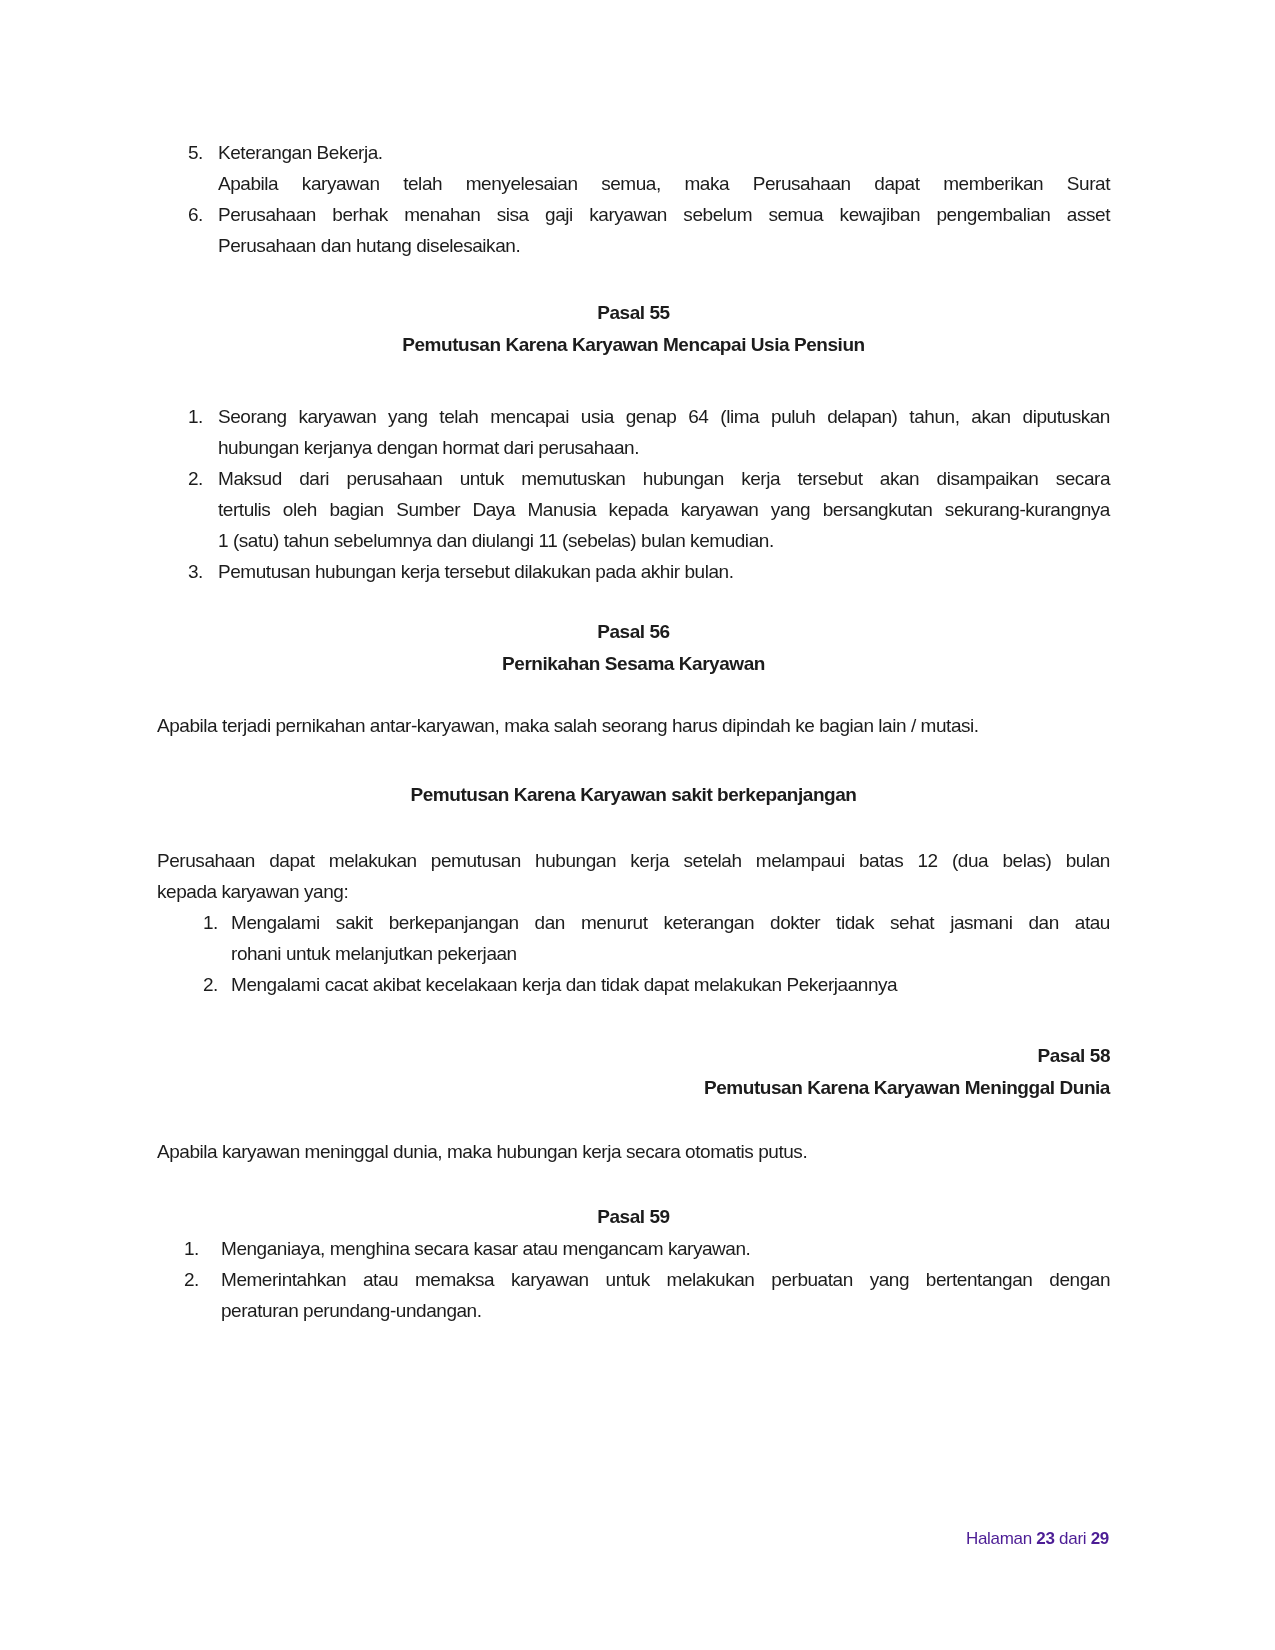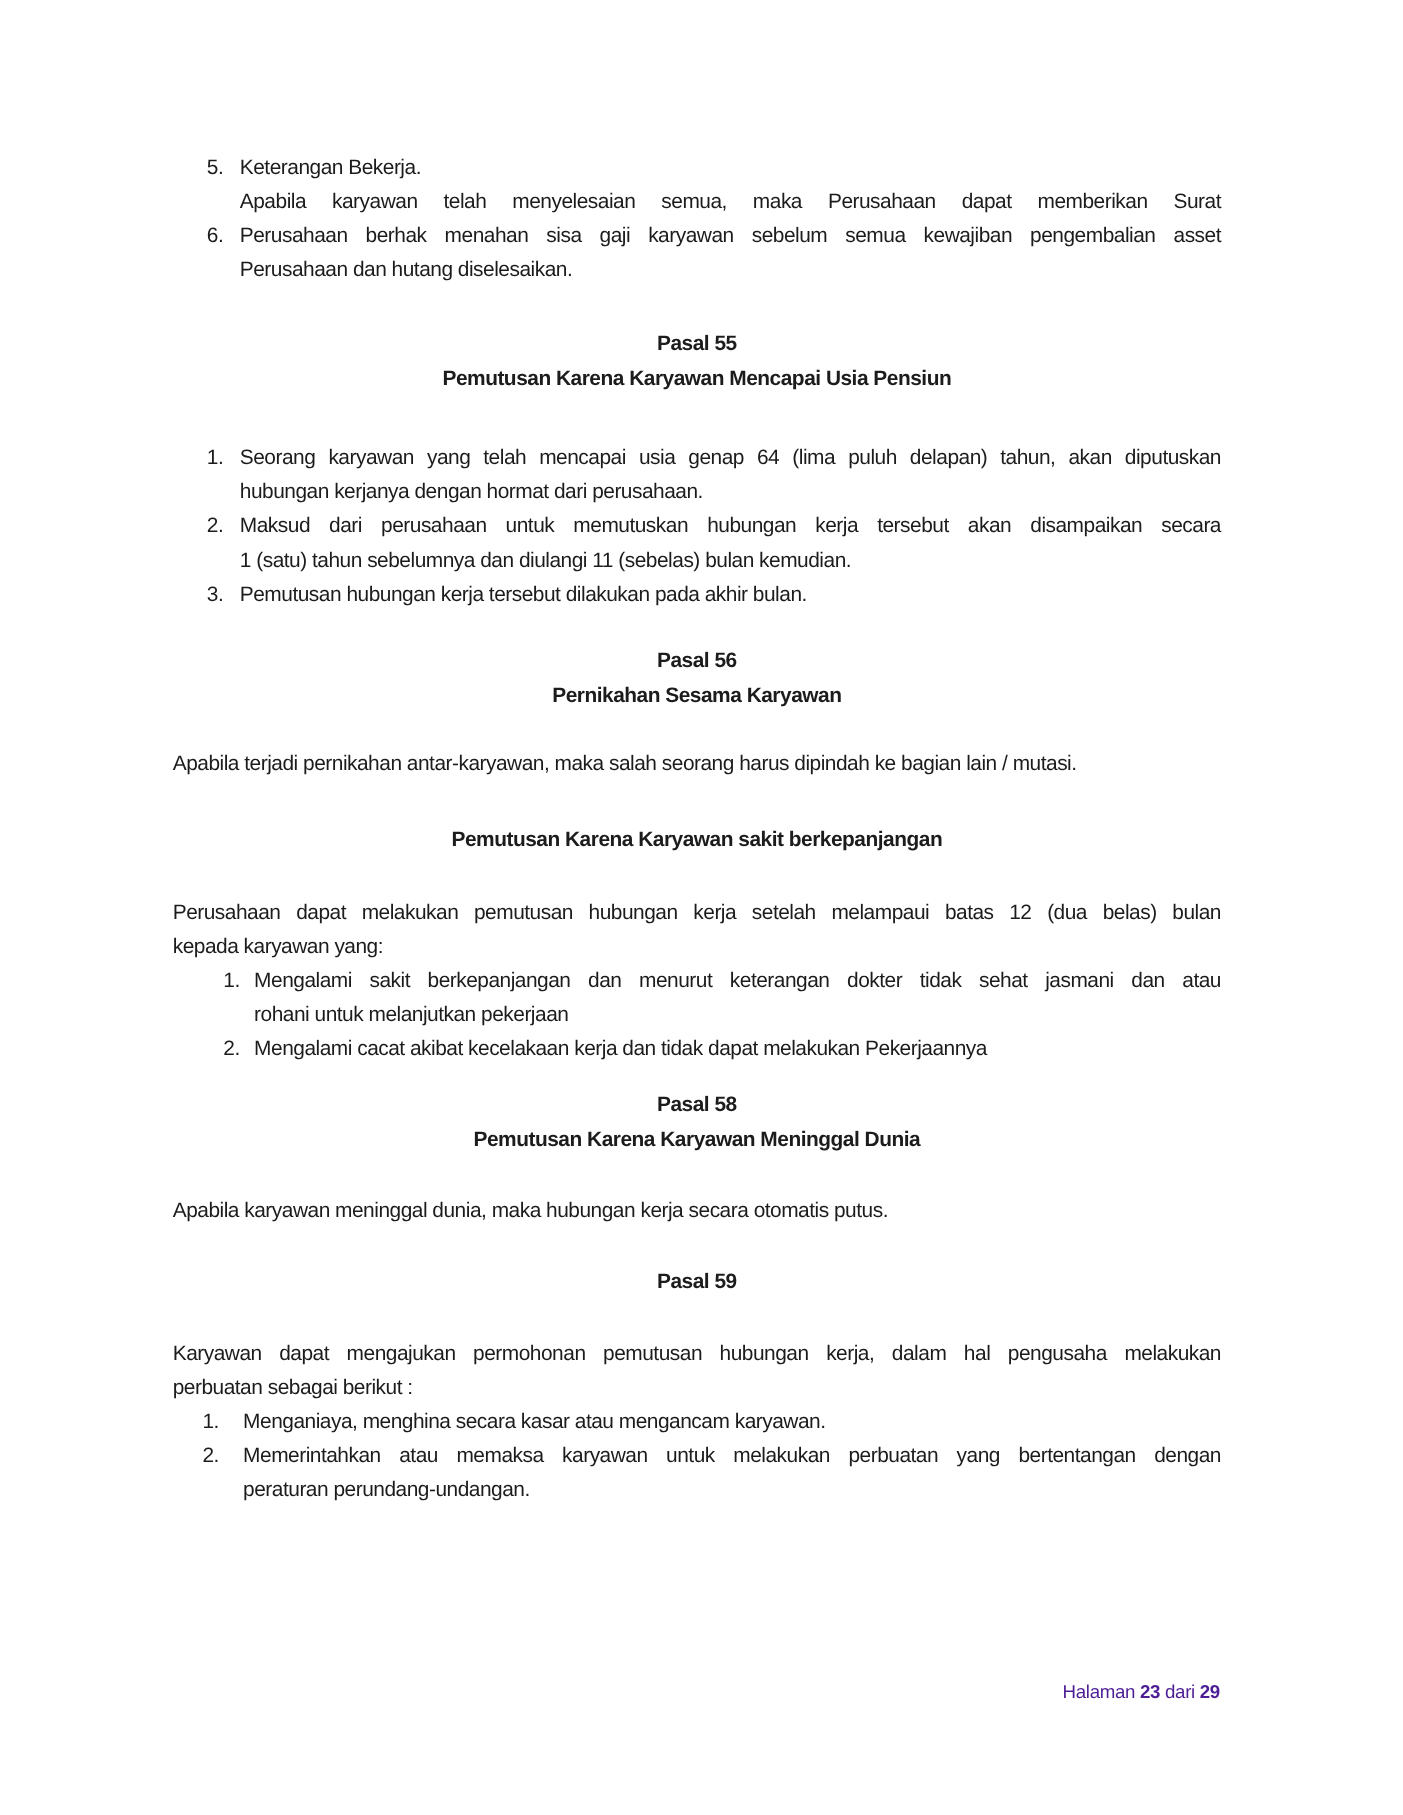--- a/index.html
+++ b/index.html
@@ -30,21 +30,21 @@
   #list-59 .li { padding-left: 64px; }
   #list-59 .li .num { left: 27px; }
   
   #heading-55 { margin-top: 36px; }
   #list-55    { margin-top: 40px; }
   #heading-56 { margin-top: 29px; }
   #para-56    { margin-top: 30px; }
   #heading-57 { margin-top: 38px; }
   #para-57    { margin-top: 34px; }
   #list-57    { margin-top: 0; }
-  #heading-58 { margin-top: 20px; }
+  #heading-58 { margin-top: 40px; text-align: right; }
   #para-58    { margin-top: 32px; }
   #heading-59 { margin-top: 34px; }
   #para-59    { margin-top: 33px; }
   #list-59    { margin-top: 0; }
   .footer {
     position: absolute;
     top: 1527px;
     right: 166px;
     font-size: 17px;
     line-height: 23px;
@@ -84,20 +84,21 @@
         <span class="num">1.</span>
         <div class="li-body">
           <div class="ln">Seorang karyawan yang telah mencapai usia genap 64 (lima puluh delapan) tahun, akan diputuskan</div>
           <div class="ln last">hubungan kerjanya dengan hormat dari perusahaan.</div>
         </div>
       </div>
       <div class="li">
         <span class="num">2.</span>
         <div class="li-body">
           <div class="ln">Maksud dari perusahaan untuk memutuskan hubungan kerja tersebut akan disampaikan secara</div>
+          <div class="ln">tertulis oleh bagian Sumber Daya Manusia kepada karyawan yang bersangkutan sekurang-kurangnya</div>
           <div class="ln last">1 (satu) tahun sebelumnya dan diulangi 11 (sebelas) bulan kemudian.</div>
         </div>
       </div>
       <div class="li">
         <span class="num">3.</span>
         <div class="li-body">
           <div class="ln last">Pemutusan hubungan kerja tersebut dilakukan pada akhir bulan.</div>
         </div>
       </div>
     </div>
@@ -137,24 +138,20 @@
     <div>Pasal 58</div>
     <div>Pemutusan Karena Karyawan Meninggal Dunia</div>
   </div>
   <div class="para" id="para-58">
       <div class="ln last">Apabila karyawan meninggal dunia, maka hubungan kerja secara otomatis putus.</div>
     </div>
 
   <div class="heading" id="heading-59">
     <div>Pasal 59</div>
   </div>
-  <div class="para" id="para-59">
-      <div class="ln">Karyawan dapat mengajukan permohonan pemutusan hubungan kerja, dalam hal pengusaha melakukan</div>
-      <div class="ln last">perbuatan sebagai berikut :</div>
-    </div>
   <div class="list" id="list-59">
       <div class="li">
         <span class="num">1.</span>
         <div class="li-body">
           <div class="ln last">Menganiaya, menghina secara kasar atau mengancam karyawan.</div>
         </div>
       </div>
       <div class="li">
         <span class="num">2.</span>
         <div class="li-body">

